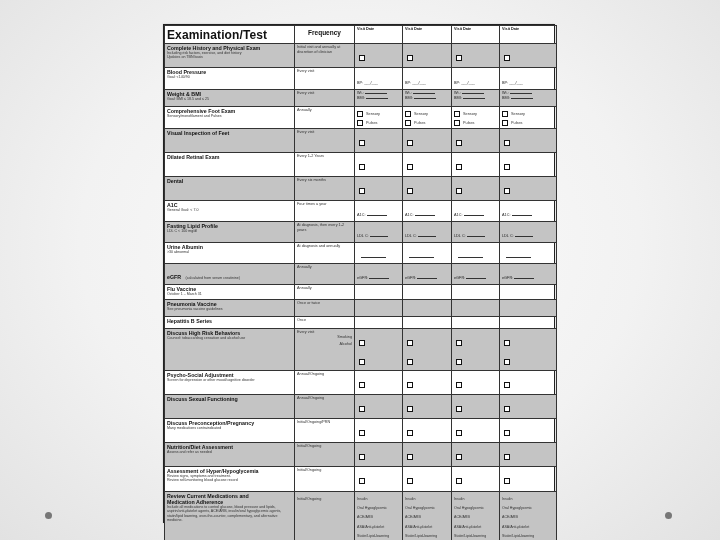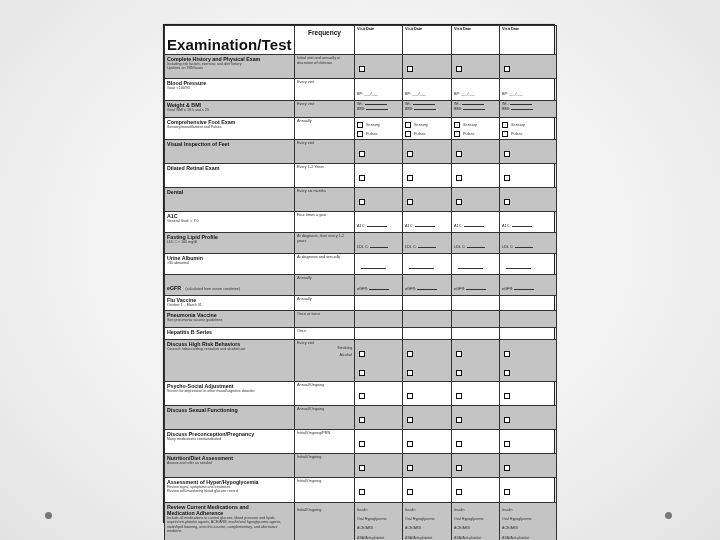--- a/index.html
+++ b/index.html
@@ -11,21 +11,21 @@
   .dot { position:absolute; width:7px; height:7px; border-radius:50%; background:#777; }
   .doc {
     position:absolute; left:163px; top:24px; width:392px; height:499px;
     background:#fff; border:1.5px solid #222; box-sizing:border-box;
     box-shadow: 0 0 2px rgba(0,0,0,0.15);
   }
   table { border-collapse:collapse; width:100%; height:100%; table-layout:fixed; }
   td { border:1px solid #333; vertical-align:top; padding:1px 2px; overflow:hidden; color:#111; }
   tr.g td { background:#c4c4c4; }
   .hdr td { font-weight:bold; }
-  .h-main { font-size:15px; font-weight:bold; letter-spacing:0.1px; padding-top:10px;margin-left:24px; }
+  .h-main { font-size:12px; font-weight:bold; letter-spacing:0.1px; padding-top:2px;margin-left:24px; }
   .h-freq { font-size:6.5px; font-weight:bold; text-align:center; padding-top:3px; }
   .h-visit { font-size:3.8px; font-weight:bold; line-height:4.6px; }
   .t { font-size:5.3px; font-weight:bold; line-height:6px; }
   .s { font-size:3.6px; line-height:4.3px; color:#333; }
   .f { font-size:3.8px; line-height:4.5px; color:#333; }
   .cb { display:inline-block; width:4px; height:4px; border:1.3px solid #111; background:#fff; vertical-align:middle; }
   .cbw { padding-top:4px; padding-left:4px; }
   .fld { font-size:3.8px; line-height:5px; color:#222; white-space:nowrap; }
   .line { display:inline-block; border-bottom:0.7px solid #333; vertical-align:baseline; }
   .optrow { font-size:3.6px; line-height:4.2px; margin-bottom:5px; color:#333; }

